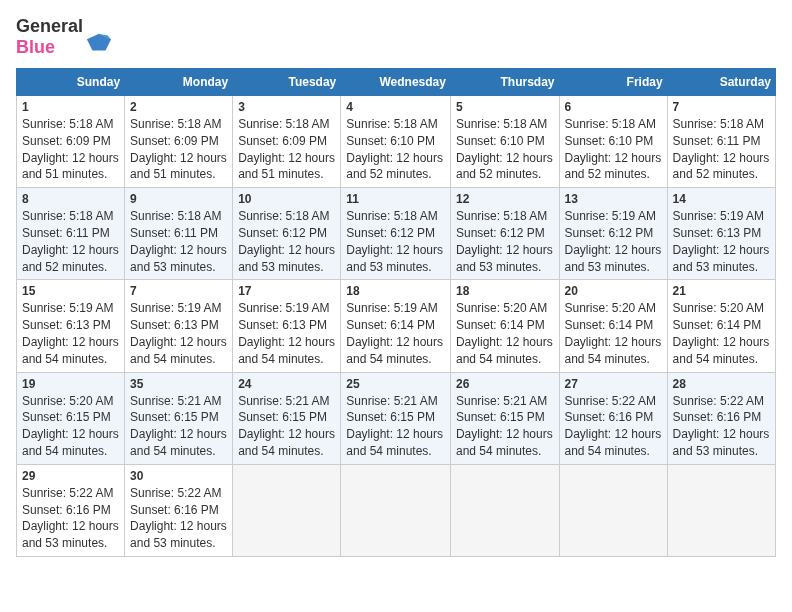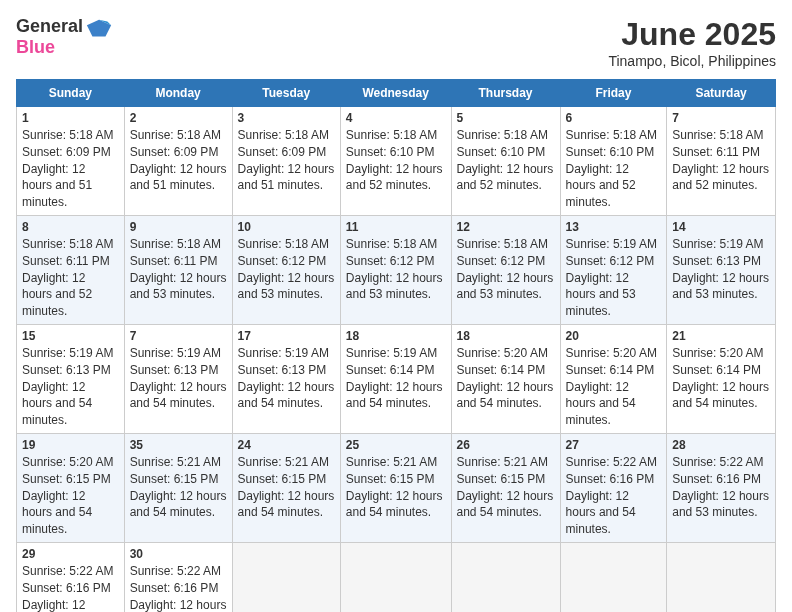--- a/index.html
+++ b/index.html
@@ -11,21 +11,21 @@
       padding: 16px;
     }
     .header-area {
       display: flex;
       align-items: flex-start;
       justify-content: space-between;
       margin-bottom: 10px;
     }
     .logo {
       display: flex;
-      align-items: flex-start;
+      align-items: flex-end;
     }
     .logo-text-general {
       font-size: 18px;
       font-weight: bold;
       color: #333;
     }
     .logo-text-blue {
       font-size: 18px;
       font-weight: bold;
       color: #ec4899;
@@ -48,22 +48,22 @@
       color: #333;
     }
     .calendar-table {
       width: 100%;
       border-collapse: collapse;
       font-size: 11px;
     }
     .calendar-table th {
       background-color: #2e75b6;
       color: #fff;
-      text-align: center;
-      padding: 6px 14px;
+      text-align: right;
+      padding: 6px 4px;
       font-size: 12px;
       font-weight: bold;
       border: 1px solid #2e75b6;
     }
     .calendar-table td {
       border: 1px solid #ccc;
       vertical-align: top;
       padding: 4px 5px;
       width: 113px;
       min-height: 80px;
@@ -101,24 +101,20 @@
   <div class="logo">
     <div>
       <span class="logo-text-general">General</span><br>
       <span class="logo-text-blue">Blue</span>
     </div>
     <svg class="logo-icon" viewBox="0 0 30 30">
       <polygon points="8,22 22,22 28,10 15,4 2,10" fill="#1a6bbf" opacity="0.85"></polygon>
       <polygon points="15,4 28,10 24,6" fill="#2e90d1"></polygon>
     </svg>
   </div>
-  <div class="title-area">
-    <div class="month-title">June 2025</div>
-    <div class="location-title">Tinampo, Bicol, Philippines</div>
-  </div>
 </div>
 
 <table class="calendar-table">
   <thead>
     <tr>
     <th>Sunday</th>
         <th>Monday</th>
         <th>Tuesday</th>
         <th>Wednesday</th>
         <th>Thursday</th>

